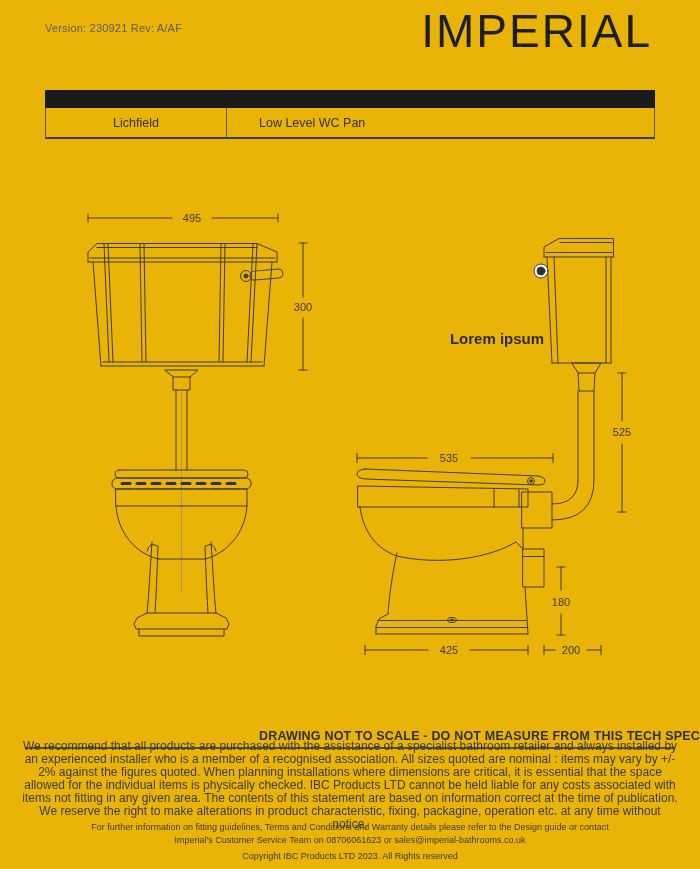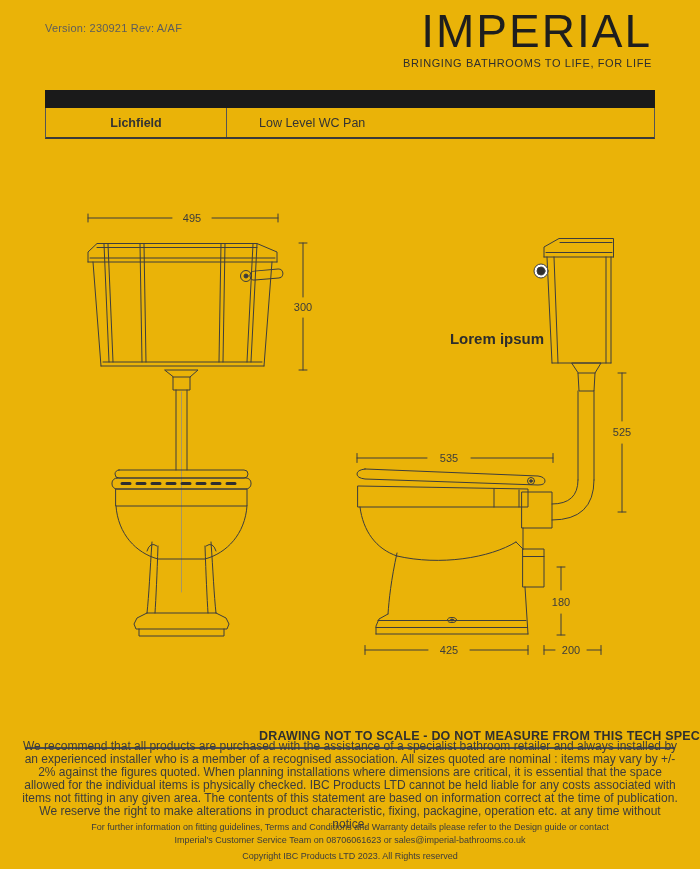--- a/index.html
+++ b/index.html
@@ -31,21 +31,21 @@
   .ptable-bar{height:18px;background:#1a1a1a;}
   .ptable-row{
     display:flex;height:29px;
     border-left:1px solid #555;border-right:1px solid #555;
     border-bottom:2px solid #3a3a3a;
     align-items:center;font-size:12.5px;color:#333;
   }
   .ptable-cell-range{
     width:180px;flex:0 0 180px;text-align:left;
     border-right:1px solid #555;align-self:stretch;
-    display:flex;align-items:center;justify-content:center;font-weight:bold;
+    display:flex;align-items:center;justify-content:center;
   }
   .ptable-cell-desc{padding-left:32px;}
   
   .drawing-wrap{position:absolute;left:0;top:145px;width:700px;height:580px;}
   svg text{
     font-family:"Liberation Sans",sans-serif;
     font-size:11px;fill:#3c3c3c;stroke:none;
   }
   svg .note-text{font-size:15px;font-weight:bold;fill:#2d2d2d;}
   
@@ -71,21 +71,20 @@
   }
 </style>
 </head>
 <body>
 
 <div class="page">
 
   <div class="version-note">Version: 230921 Rev: A/AF</div>
   <div class="brand">
     <div class="brand-logo">IMPERIAL</div>
-    <div class="brand-tagline">BRINGING BATHROOMS TO LIFE, FOR LIFE</div>
   </div>
 
   <div class="ptable">
     <div class="ptable-bar"></div>
     <div class="ptable-row">
       <div class="ptable-cell-range">Lichfield</div>
       <div class="ptable-cell-desc">Low Level WC Pan</div>
     </div>
   </div>
 

